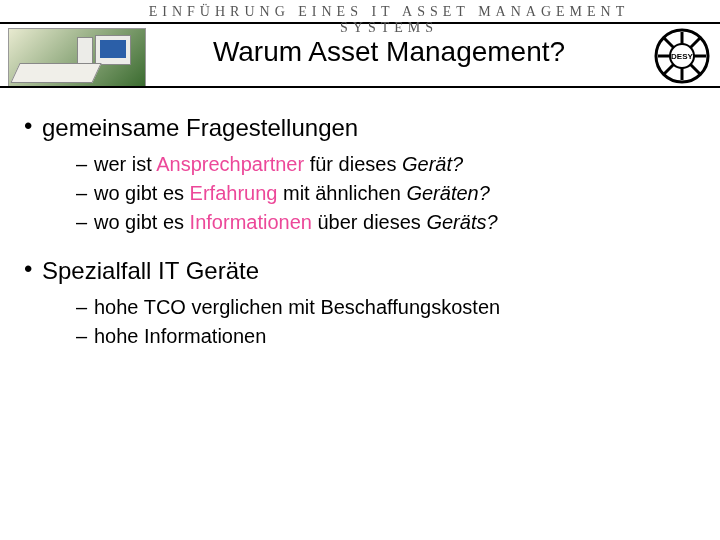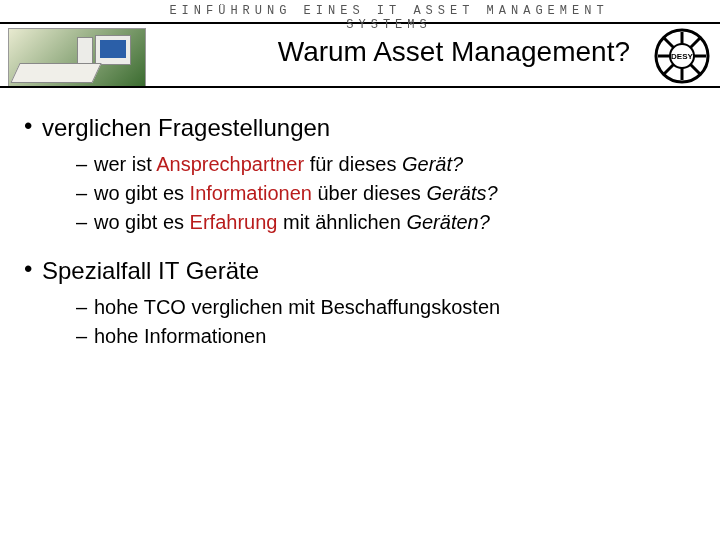--- a/index.html
+++ b/index.html
@@ -22,30 +22,30 @@
     left: 0; right: 0; top: 22px;
     border-top: 2px solid #000;
   }
   .eyebrow {
     position: absolute;
     top: 4px;
     left: 148px;
     right: 90px;
     text-align: center;
     letter-spacing: 5px;
-    font-size: 12px;
+    font-size: 14px;
     color: #555;
-    font-family: Liberation Mono, monospace;
+    font-family: Liberation Serif, serif;
   }
   .title {
     position: absolute;
     top: 36px;
     left: 148px;
     right: 90px;
-    text-align: right;
+    text-align: center;
     font-size: 28px;
     font-weight: 400;
     color: #000;
   }
   .header-image {
     position: absolute;
     left: 8px; top: 28px;
     width: 136px; height: 58px;
     background: linear-gradient(135deg, #e8ead0 0%, #3a6b2f 100%);
     border: 1px solid #999;
@@ -117,21 +117,21 @@
   .sub-item {
     position: relative;
     padding-left: 18px;
   }
   .sub-item::before {
     content: "–";
     position: absolute;
     left: 0;
     top: 0;
   }
-  .highlight { color: #b91c1c; }
+  .highlight { color: #ec4899; }
   .italic { font-style: italic; text-align: center; }
 </style>
 </head>
 <body>
 
 <div class="header">
   <div class="header-rule"></div>
   <div class="eyebrow">EINFÜHRUNG EINES IT ASSET MANAGEMENT SYSTEMS</div>
   <div class="header-image">
     <div class="tower"></div>
@@ -149,26 +149,26 @@
       <circle cx="28" cy="28" r="12" fill="#fff" stroke="#000" stroke-width="2"></circle>
       <text x="28" y="31" text-anchor="middle" font-family="Arial" font-size="8" font-weight="bold" fill="#000">DESY</text>
     </svg>
   </div>
   <div class="header-rule-bottom"></div>
 </div>
 
 <div class="content">
 
   <div class="top-bullet">
-    <span>verglichen Fragestellungen</span>
+    <span>gemeinsame Fragestellungen</span>
   </div>
   <div class="sublist" id="list0">
       <div class="sub-item"><span>wer ist </span><span class="highlight">Ansprechpartner</span><span> für dieses </span><span class="italic">Gerät?</span></div>
+      <div class="sub-item"><span>wo gibt es </span><span class="highlight">Erfahrung</span><span> mit ähnlichen </span><span class="italic">Geräten?</span></div>
       <div class="sub-item"><span>wo gibt es </span><span class="highlight">Informationen</span><span> über dieses </span><span class="italic">Geräts?</span></div>
-      <div class="sub-item"><span>wo gibt es </span><span class="highlight">Erfahrung</span><span> mit ähnlichen </span><span class="italic">Geräten?</span></div>
     </div>
 
   <div class="top-bullet">
     <span>Spezialfall IT Geräte</span>
   </div>
   <div class="sublist" id="list1">
       <div class="sub-item"><span>hohe TCO verglichen mit Beschaffungskosten</span></div>
       <div class="sub-item"><span>hohe Informationen</span></div>
     </div>
 

